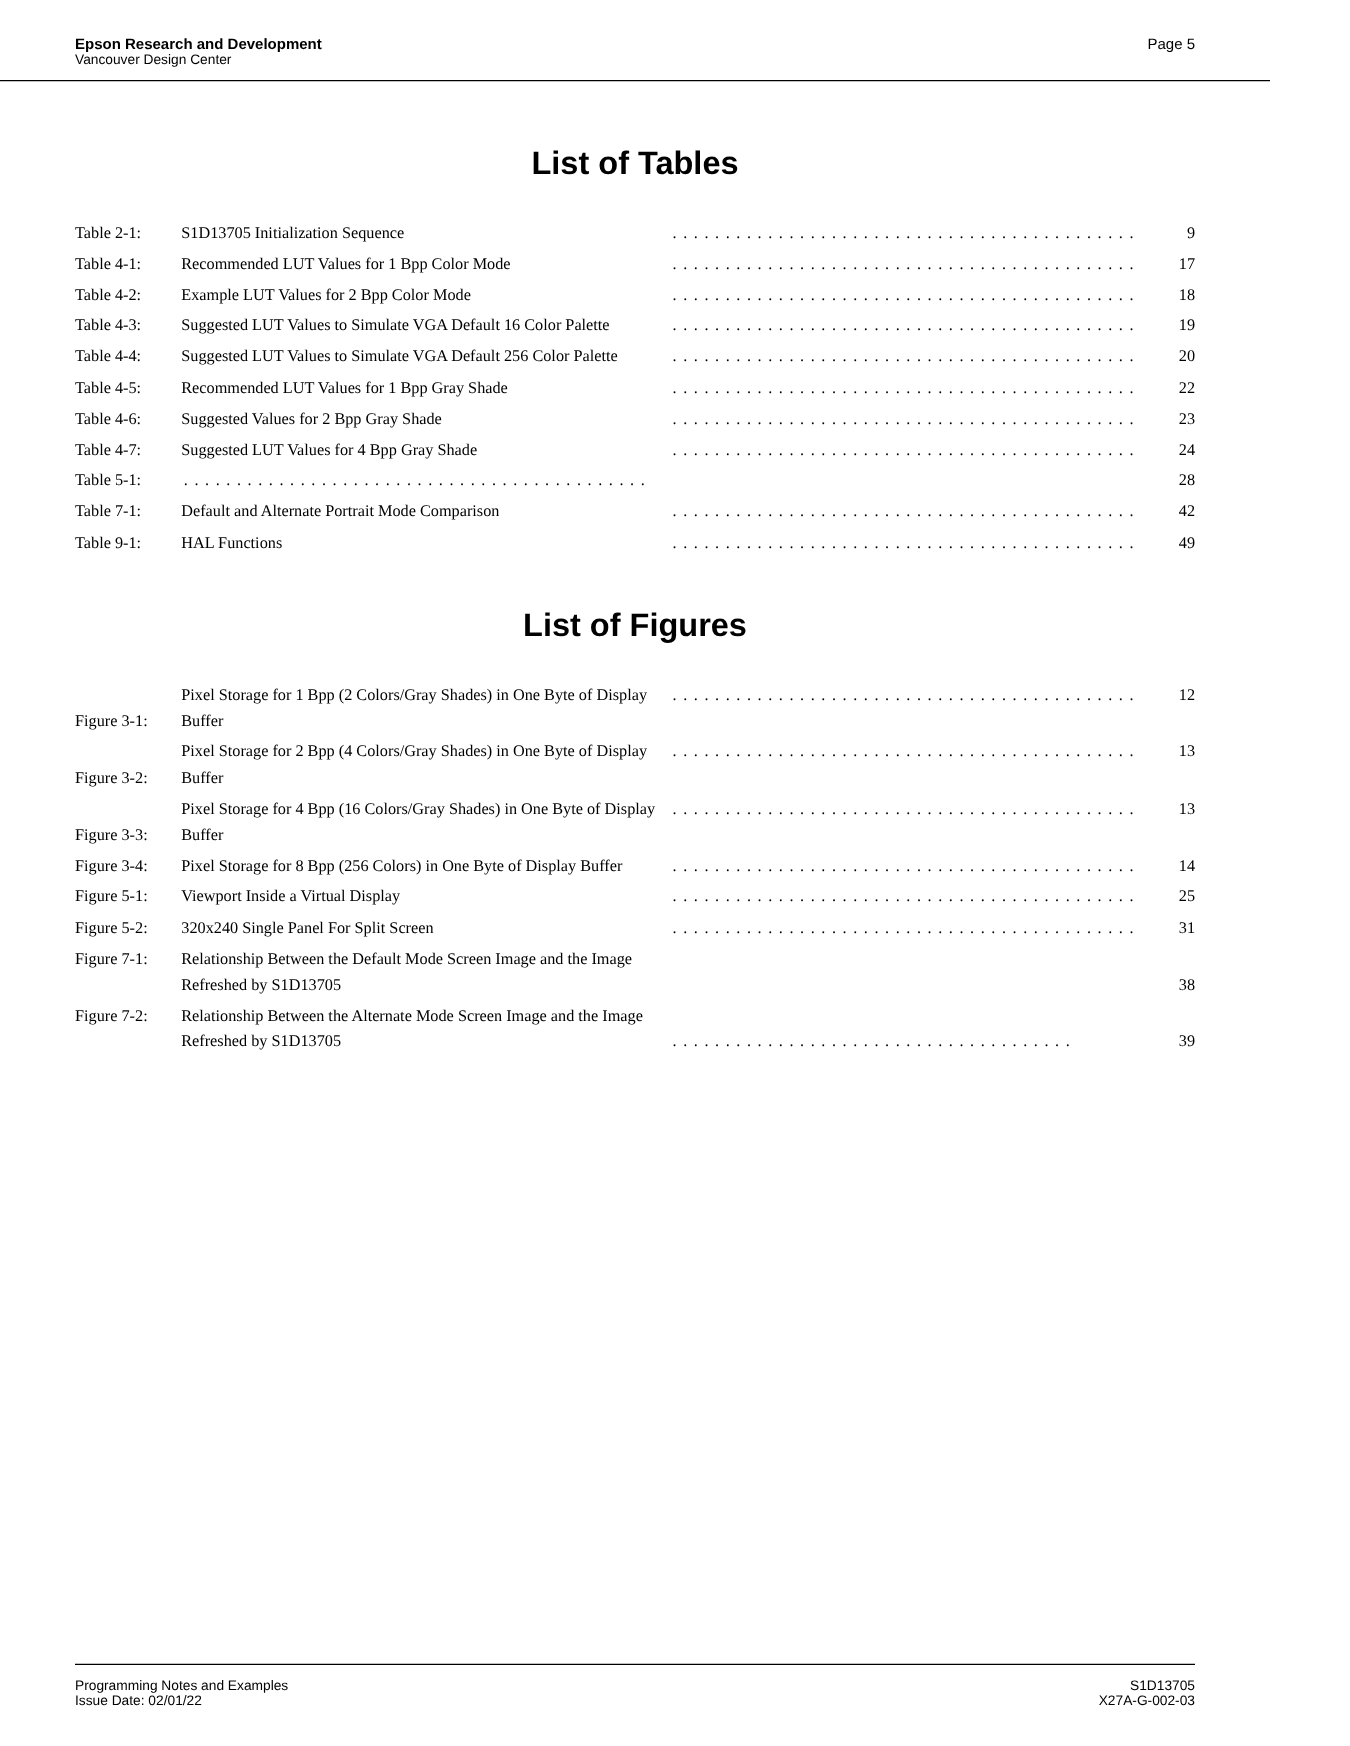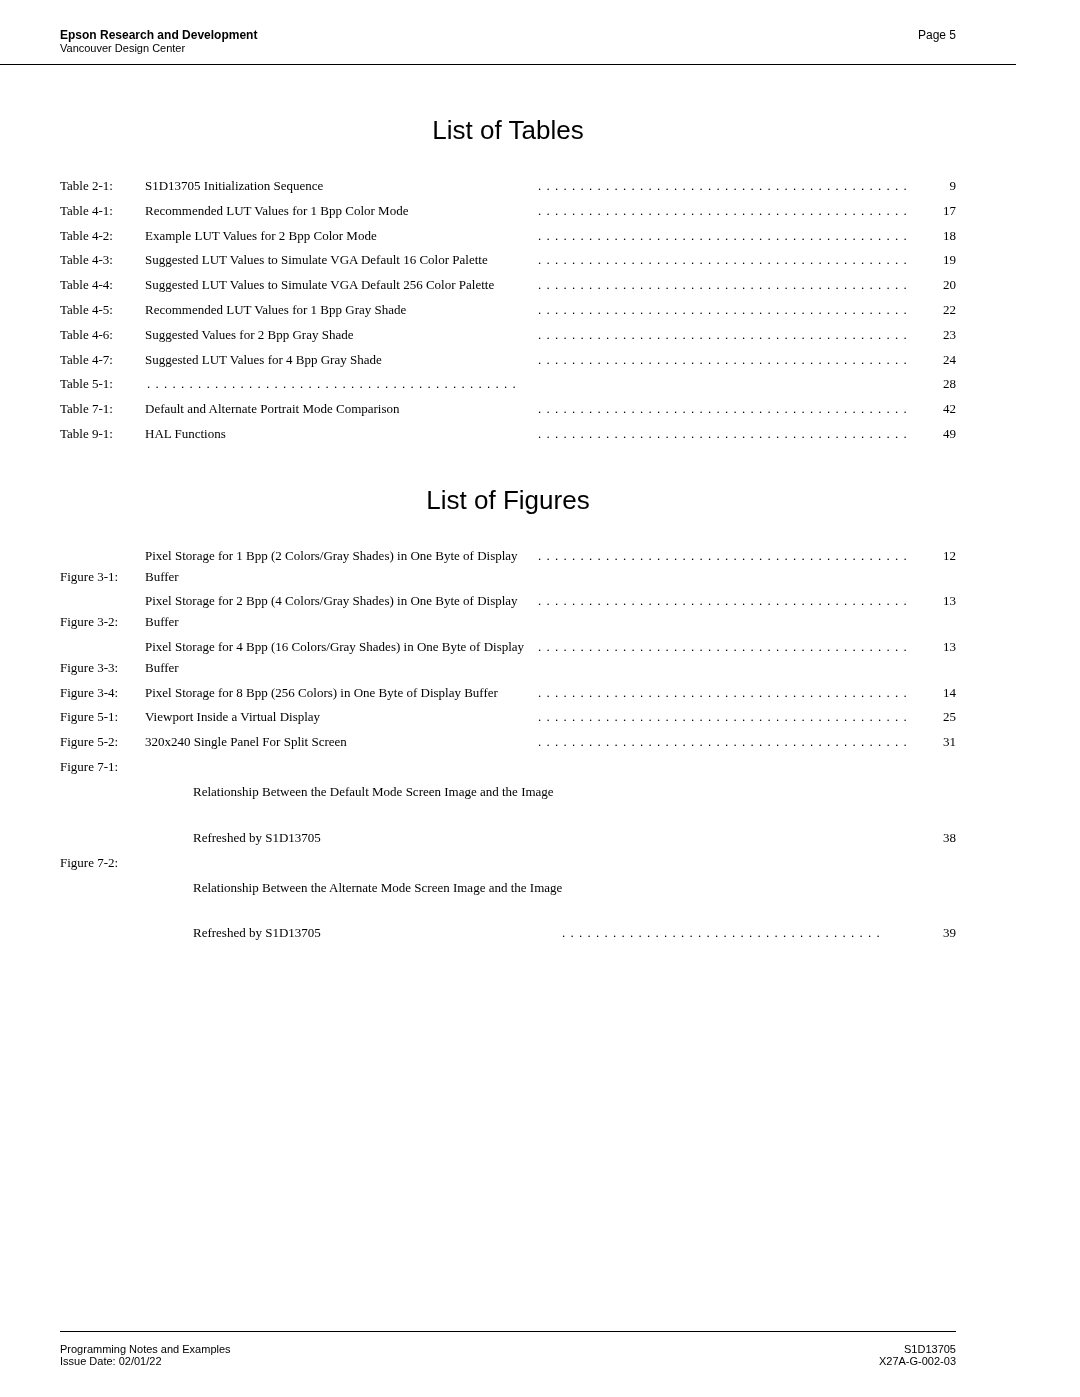--- a/index.html
+++ b/index.html
@@ -57,21 +57,21 @@
     }
 
     
     .main-content {
       padding: 30px 60px 80px 60px;
     }
 
     
     .section-title {
       font-size: 26px;
-      font-weight: normal;
+      font-weight: bold;
       text-align: center;
       margin-bottom: 30px;
       margin-top: 20px;
       font-family: Arial, sans-serif;
     }
 
     
     .toc-section {
       margin-bottom: 40px;
     }
@@ -114,35 +114,33 @@
       display: flex;
       align-items: baseline;
       flex: 1;
     }
 
     
     .toc-entry-multiline {
       display: flex;
       margin-bottom: 4px;
       line-height: 1.6;
-      gap: 48px;
     }
 
     .toc-entry-multiline .toc-label {
       flex-shrink: 0;
     }
 
     .toc-multiline-content {
       flex: 1;
     }
 
     .toc-multiline-row {
       display: flex;
       align-items: baseline;
-      margin-top: 25px;
     }
 
     .toc-multiline-text {
       font-size: 13px;
       flex: 1;
     }
 
     .toc-multiline-dots {
       flex: 1;
       overflow: hidden;

